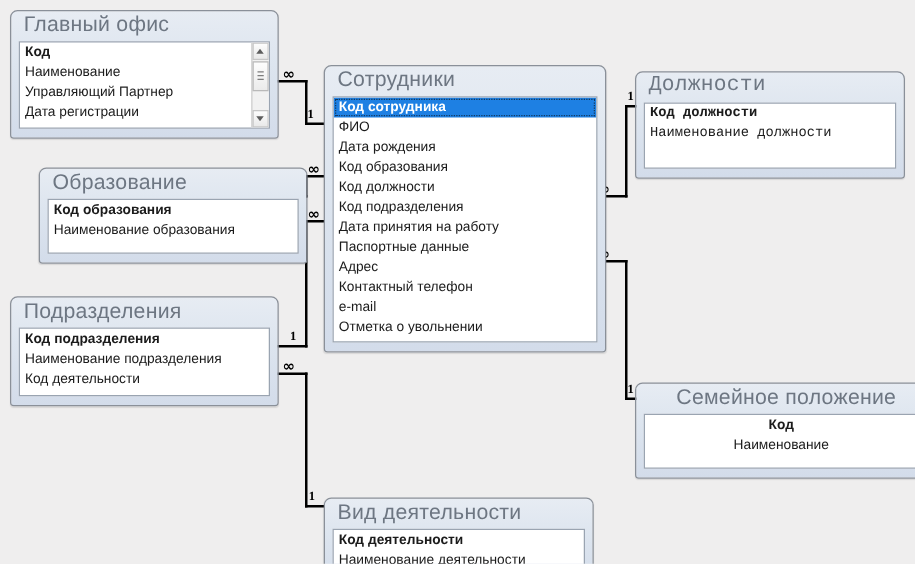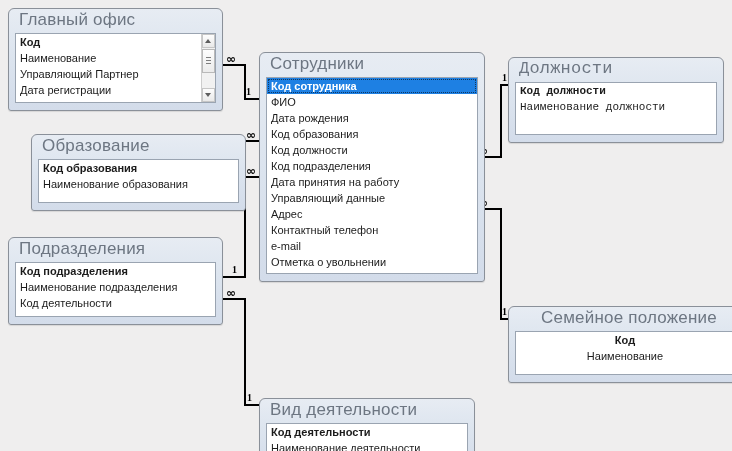--- a/index.html
+++ b/index.html
@@ -240,21 +240,21 @@
   <div class="tbl" style="left:259px; top:52px; width:226px; height:230px;">
     <div class="tbl-title">Сотрудники</div>
     <div class="tbl-body">
       <div class="field pk sel">Код сотрудника</div>
       <div class="field">ФИО</div>
       <div class="field">Дата рождения</div>
       <div class="field">Код образования</div>
       <div class="field">Код должности</div>
       <div class="field">Код подразделения</div>
       <div class="field">Дата принятия на работу</div>
-      <div class="field">Управляющий данные</div>
+      <div class="field">Паспортные данные</div>
       <div class="field">Адрес</div>
       <div class="field">Контактный телефон</div>
       <div class="field">e-mail</div>
       <div class="field">Отметка о увольнении</div>
     </div>
   </div>
 
   <div class="tbl" style="left:508px; top:57px; width:216px; height:86px;font-family:Liberation Mono, monospace;">
     <div class="tbl-title">Должности</div>
     <div class="tbl-body">

